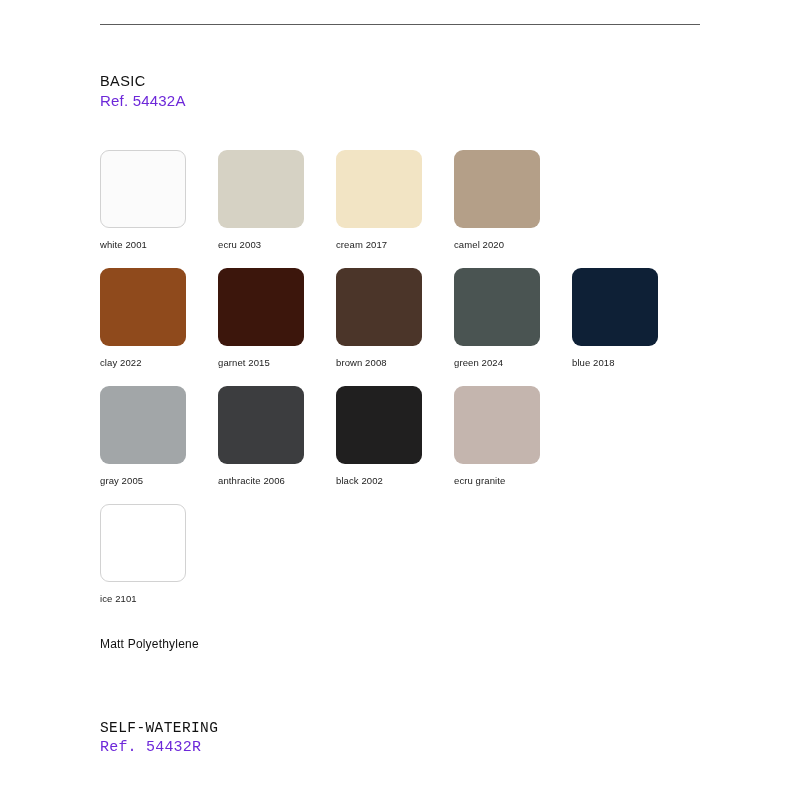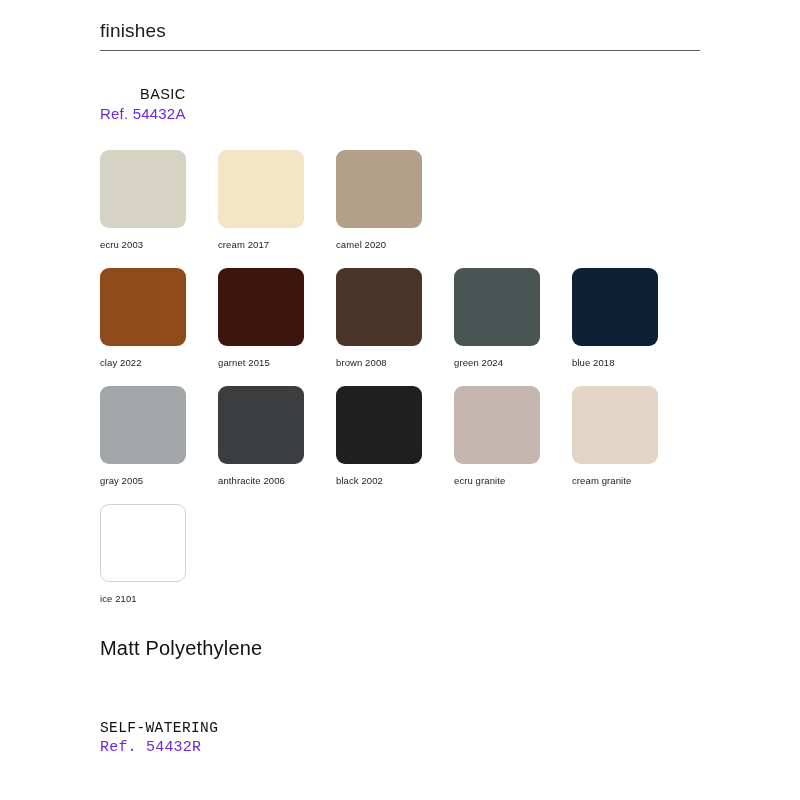--- a/index.html
+++ b/index.html
@@ -95,44 +95,47 @@
     font-size: 9.5px;
     color: #222;
     letter-spacing: 0.1px;
     white-space: nowrap;
   }
 
   
   .material-note {
     position: absolute;
     left: 100px;
-    font-size: 20px;
+    font-size: 12px;
     color: #111;
     letter-spacing: 0.2px;
   }
 </style>
 </head>
 <body>
 
 <div class="page">
 
   <div class="header">
-    <div class="doc-title">finishes</div>
     <hr class="header-rule">
   </div>
 
-  <div class="section-head" style="top:84px;text-align:right;">
+  <div class="section-head" style="top:71px;">
     <div class="section-name">BASIC</div>
     <div class="section-ref">Ref. 54432A</div>
   </div>
 
   <div class="swatch-grid">
 
     <div class="swatch-row">
       <div class="swatch-cell">
+        <div class="swatch-box bordered" style="background-color: rgb(251, 251, 251);"></div>
+        <div class="swatch-label">white 2001</div>
+      </div>
+      <div class="swatch-cell">
         <div class="swatch-box" style="background-color: rgb(214, 210, 196);"></div>
         <div class="swatch-label">ecru 2003</div>
       </div>
       <div class="swatch-cell">
         <div class="swatch-box" style="background-color: rgb(242, 228, 196);"></div>
         <div class="swatch-label">cream 2017</div>
       </div>
       <div class="swatch-cell">
         <div class="swatch-box" style="background-color: rgb(180, 159, 136);"></div>
         <div class="swatch-label">camel 2020</div>
@@ -171,24 +174,20 @@
         <div class="swatch-box" style="background-color: rgb(60, 61, 63);"></div>
         <div class="swatch-label">anthracite 2006</div>
       </div>
       <div class="swatch-cell">
         <div class="swatch-box" style="background-color: rgb(32, 31, 31);"></div>
         <div class="swatch-label">black 2002</div>
       </div>
       <div class="swatch-cell">
         <div class="swatch-box" style="background-color: rgb(196, 181, 174);"></div>
         <div class="swatch-label">ecru granite</div>
-      </div>
-      <div class="swatch-cell">
-        <div class="swatch-box" style="background-color: rgb(227, 213, 197);"></div>
-        <div class="swatch-label">cream granite</div>
       </div>
     </div>
 
     <div class="swatch-row">
       <div class="swatch-cell">
         <div class="swatch-box bordered" style="background-color: rgb(255, 255, 255);"></div>
         <div class="swatch-label">ice 2101</div>
       </div>
     </div>
 

